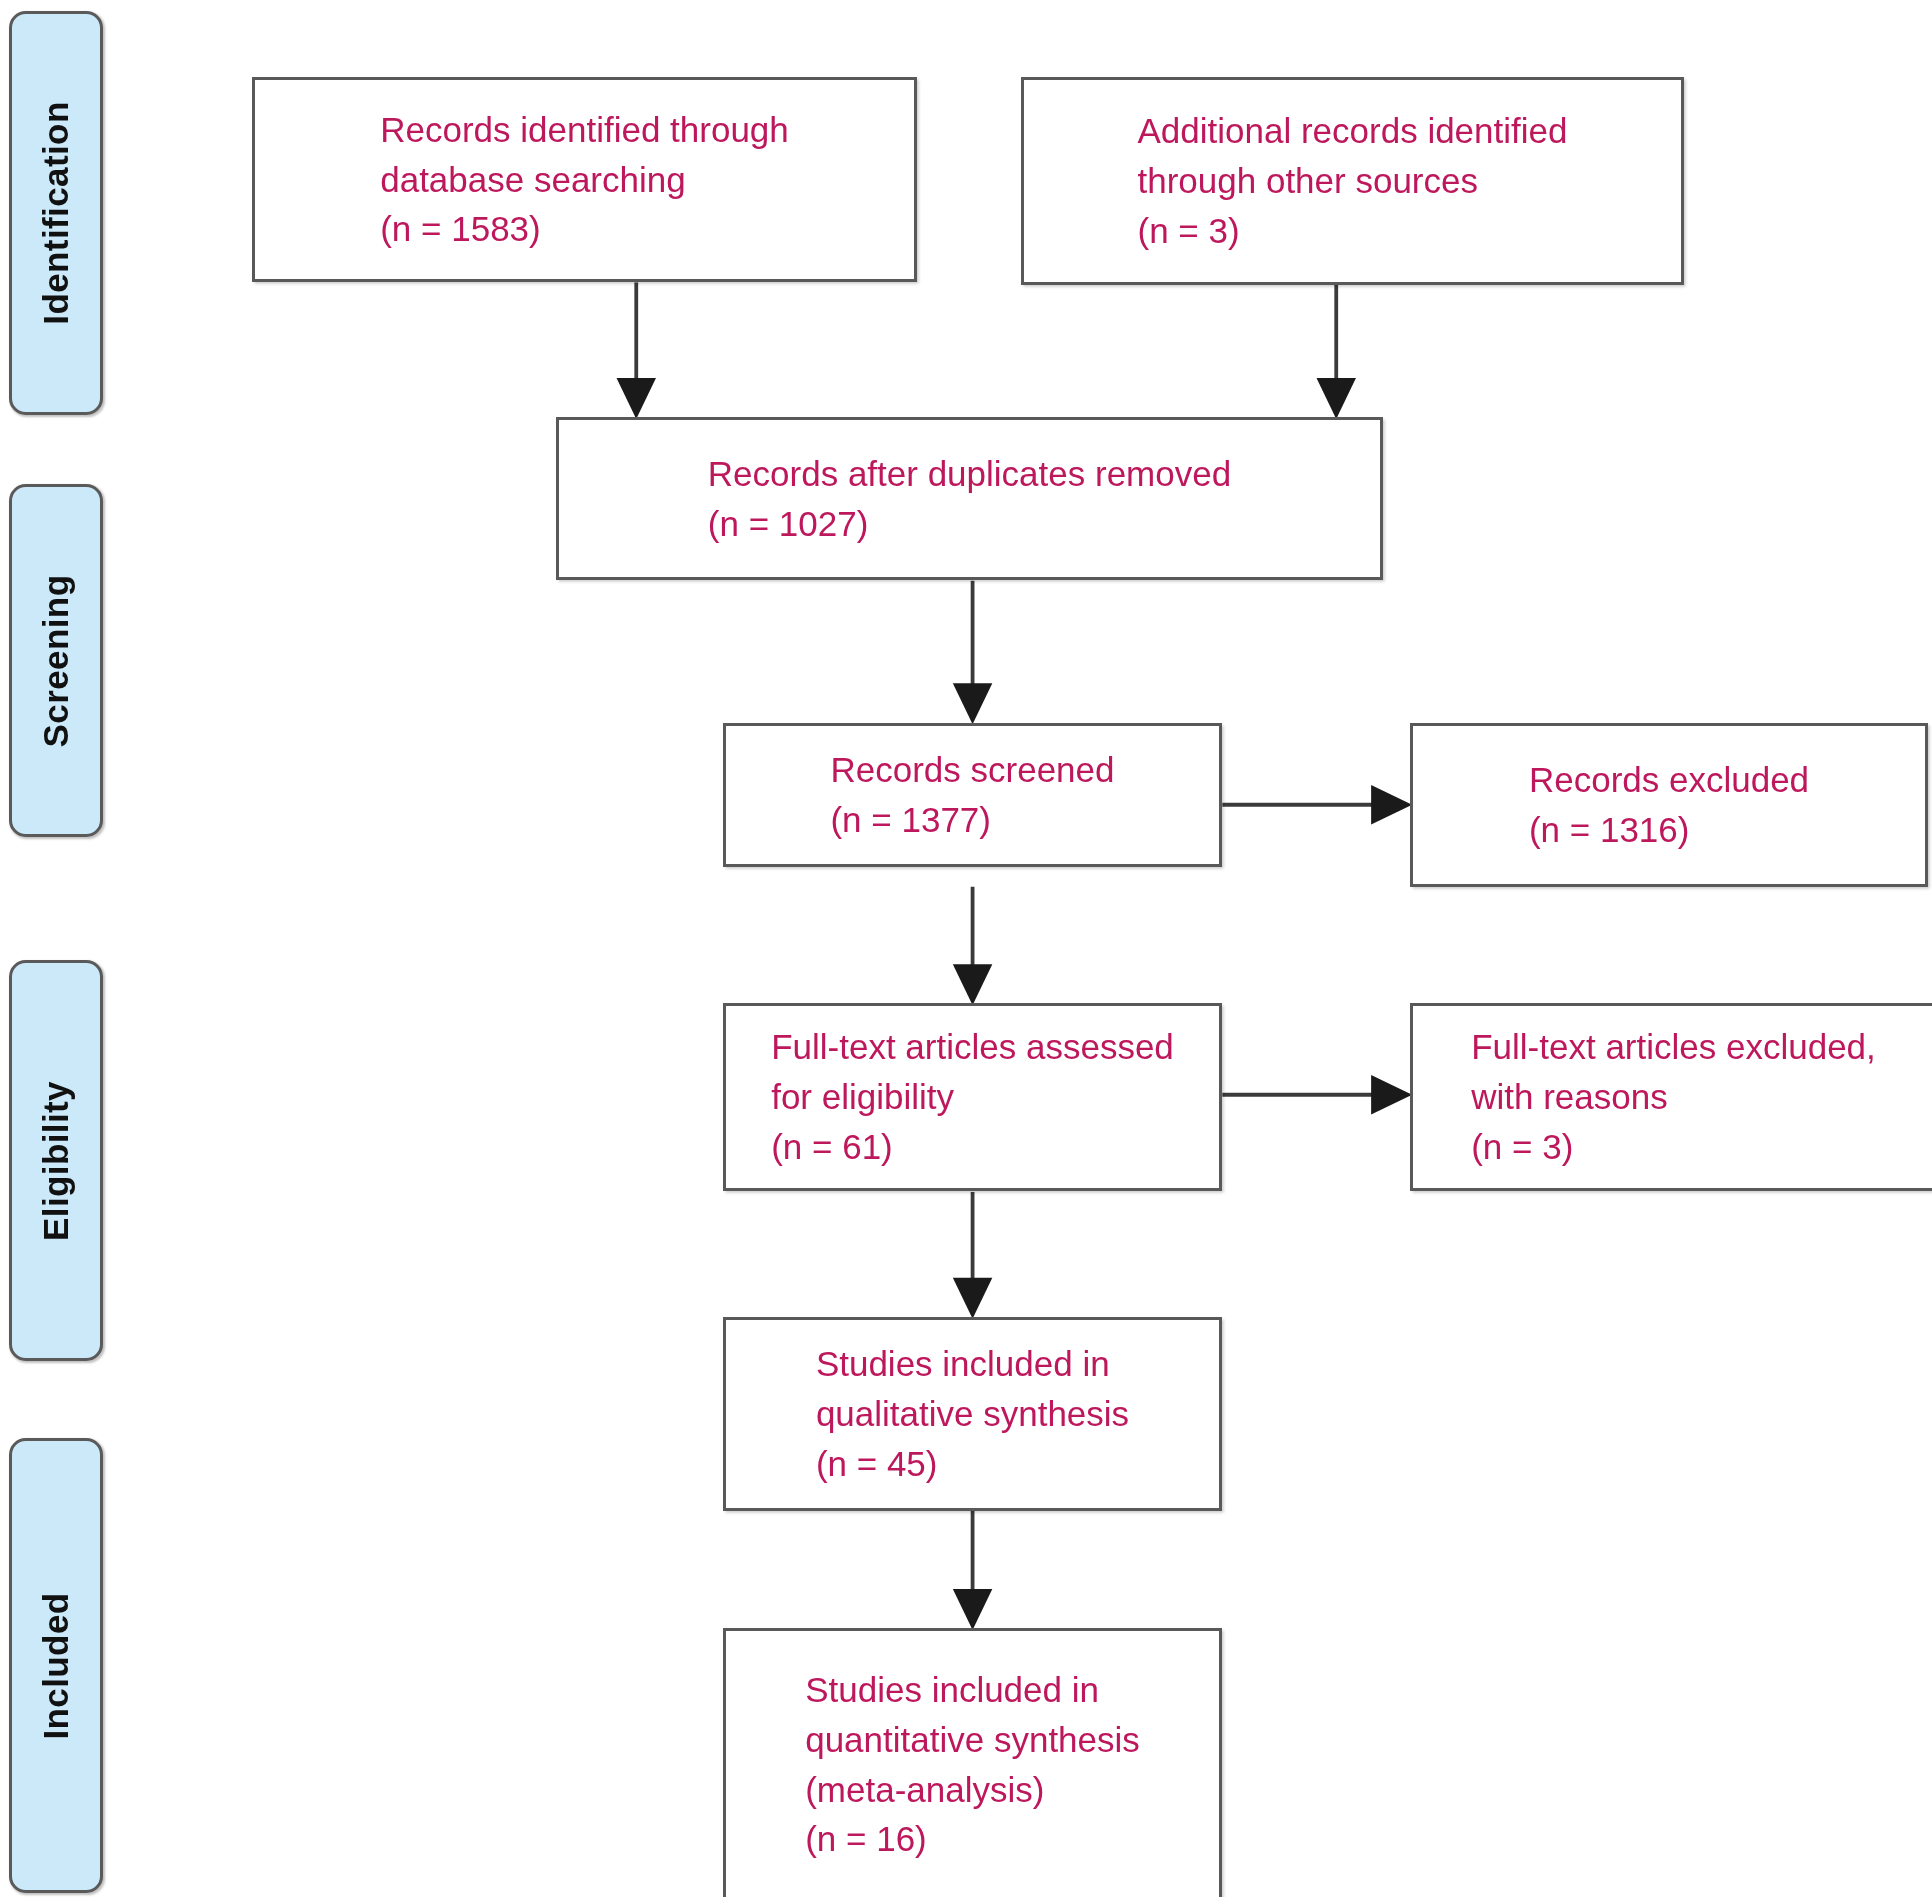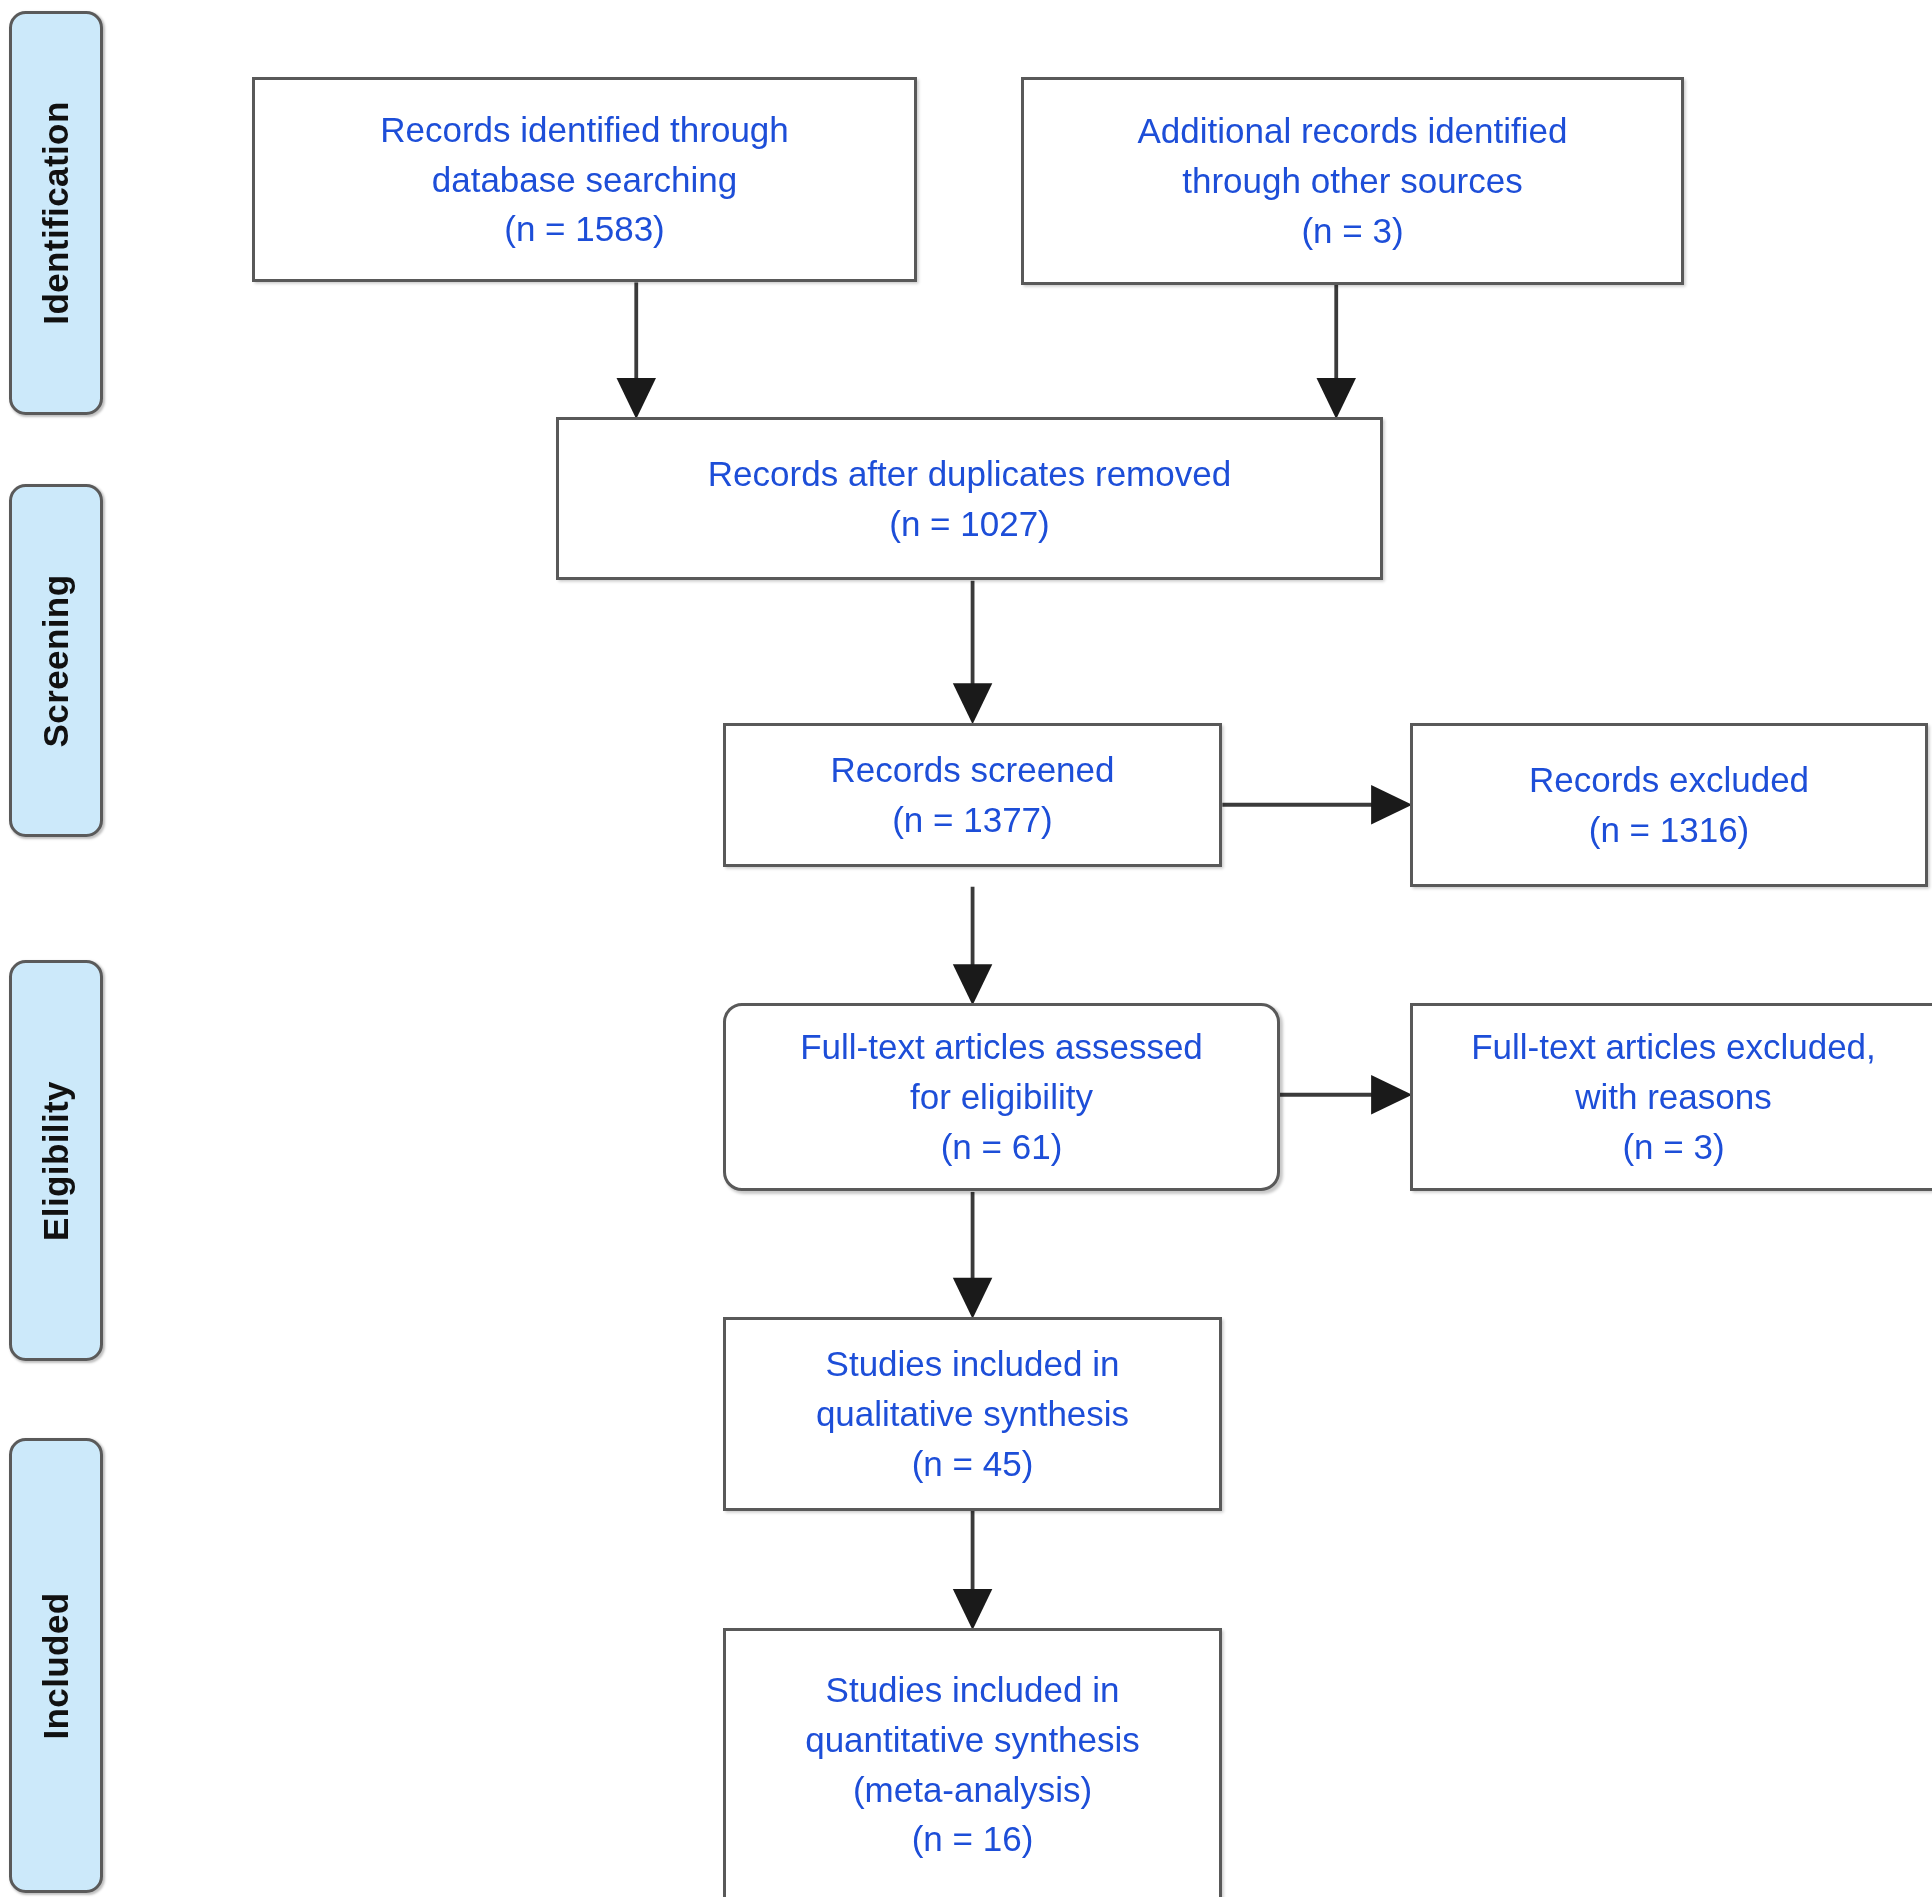--- a/index.html
+++ b/index.html
@@ -46,24 +46,23 @@
     position: absolute;
     background: #ffffff;
     border: 3px solid #595959;
     box-sizing: border-box;
     display: flex;
     align-items: center;
     justify-content: center;
     box-shadow: 2.3px 2.3px 3px rgba(0,0,0,0.22);
   }
   .flow-text {
-    text-align: center;
     font-size: 35px;
     line-height: 1.42;
-    color: #1d4ed8;
+    color: #be185d;
     padding: 0 13.7px;
     font-family: "Liberation Sans", sans-serif;
     white-space: pre-line;
   }
 
   
   .conn-svg {
     position: absolute;
     left: 0;
     top: 0;
@@ -164,21 +163,21 @@
   <div class="flow-box" style="left:723px; top:723px; width:499px; height:144px;">
     <div class="flow-text">Records screened
 (n = 1377)</div>
   </div>
 
   <div class="flow-box" style="left:1410px; top:723px; width:518px; height:164px;">
     <div class="flow-text">Records excluded
 (n = 1316)</div>
   </div>
 
-  <div class="flow-box" style="left:723px; top:1003px; width:557px; height:188px;border-radius:19px;">
+  <div class="flow-box" style="left:723px; top:1003px; width:499px; height:188px;">
     <div class="flow-text">Full-text articles assessed
 for eligibility
 (n = 61)</div>
   </div>
 
   <div class="flow-box" style="left:1410px; top:1003px; width:527px; height:188px;">
     <div class="flow-text">Full-text articles excluded,
 with reasons
 (n = 3)</div>
   </div>

